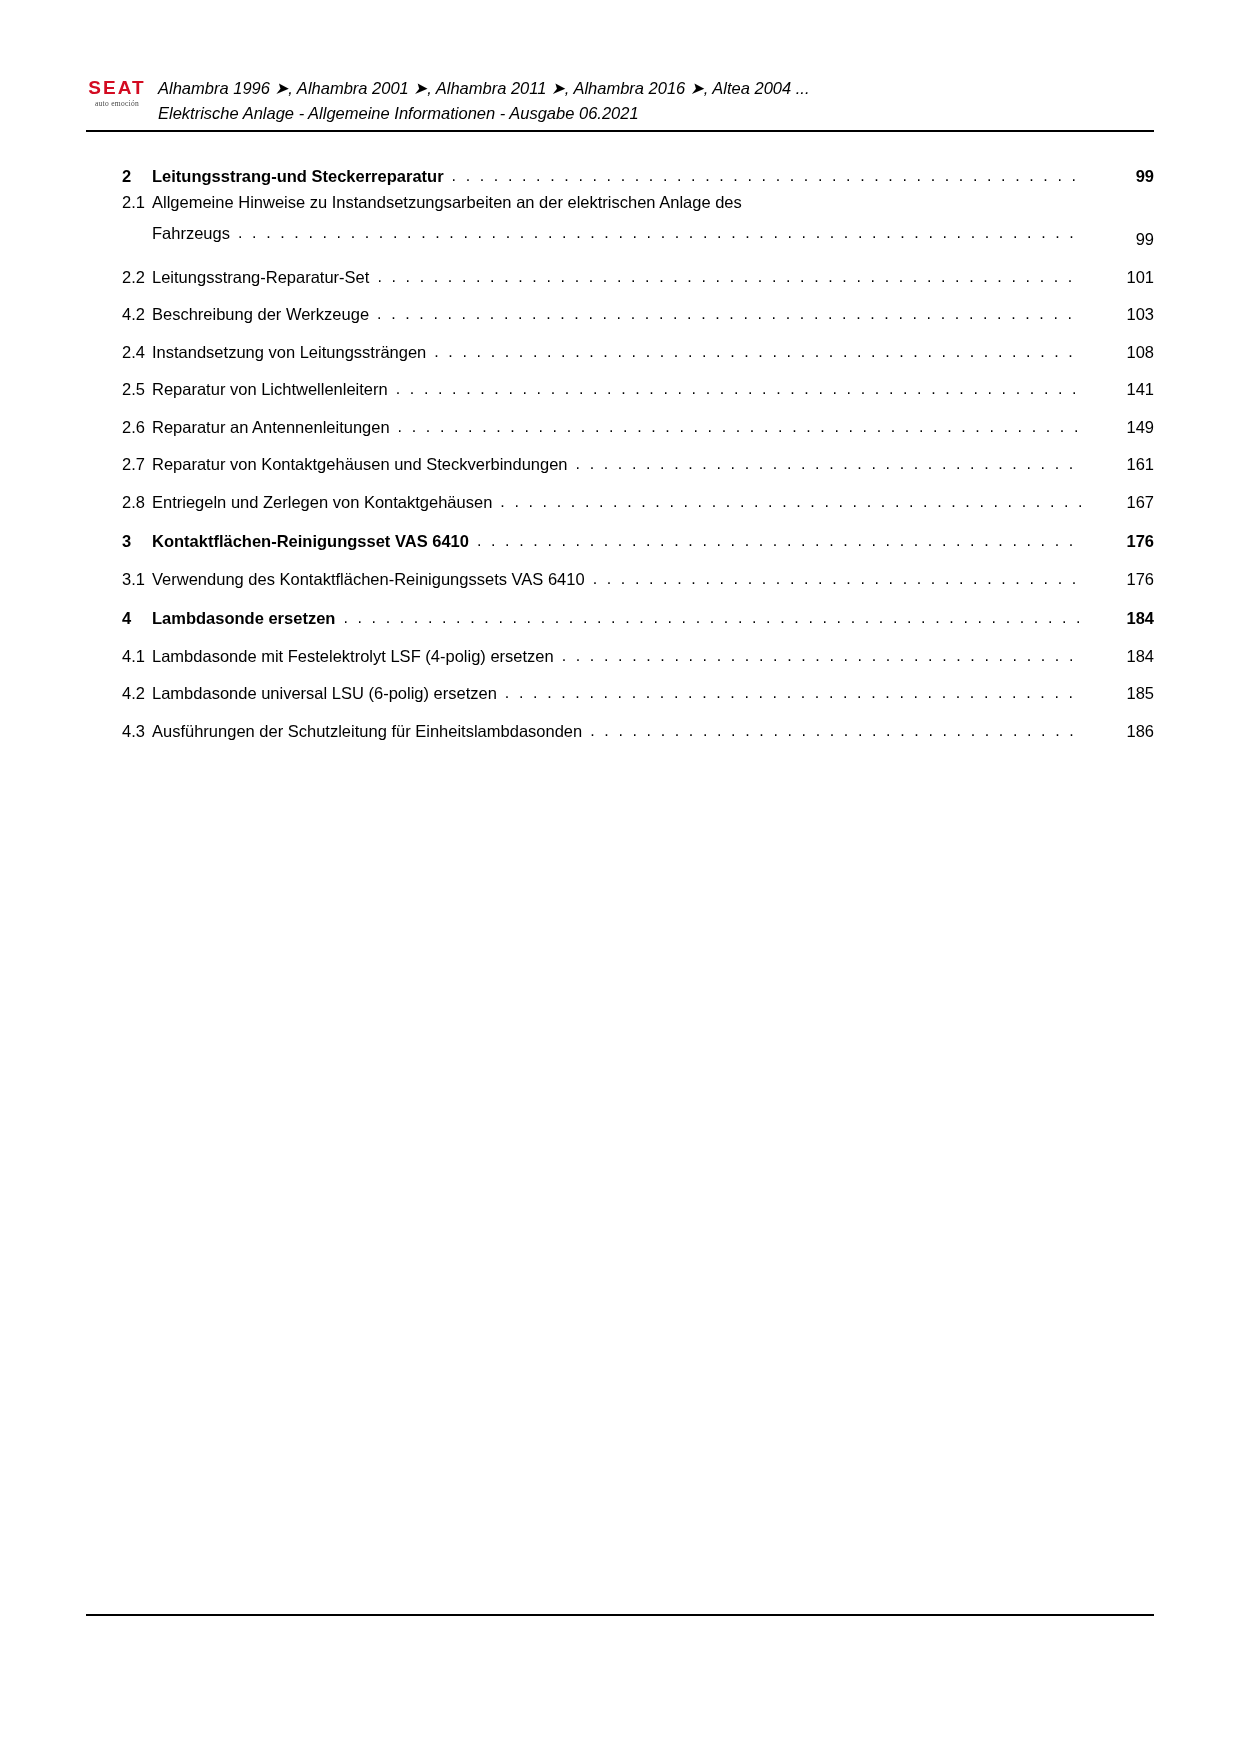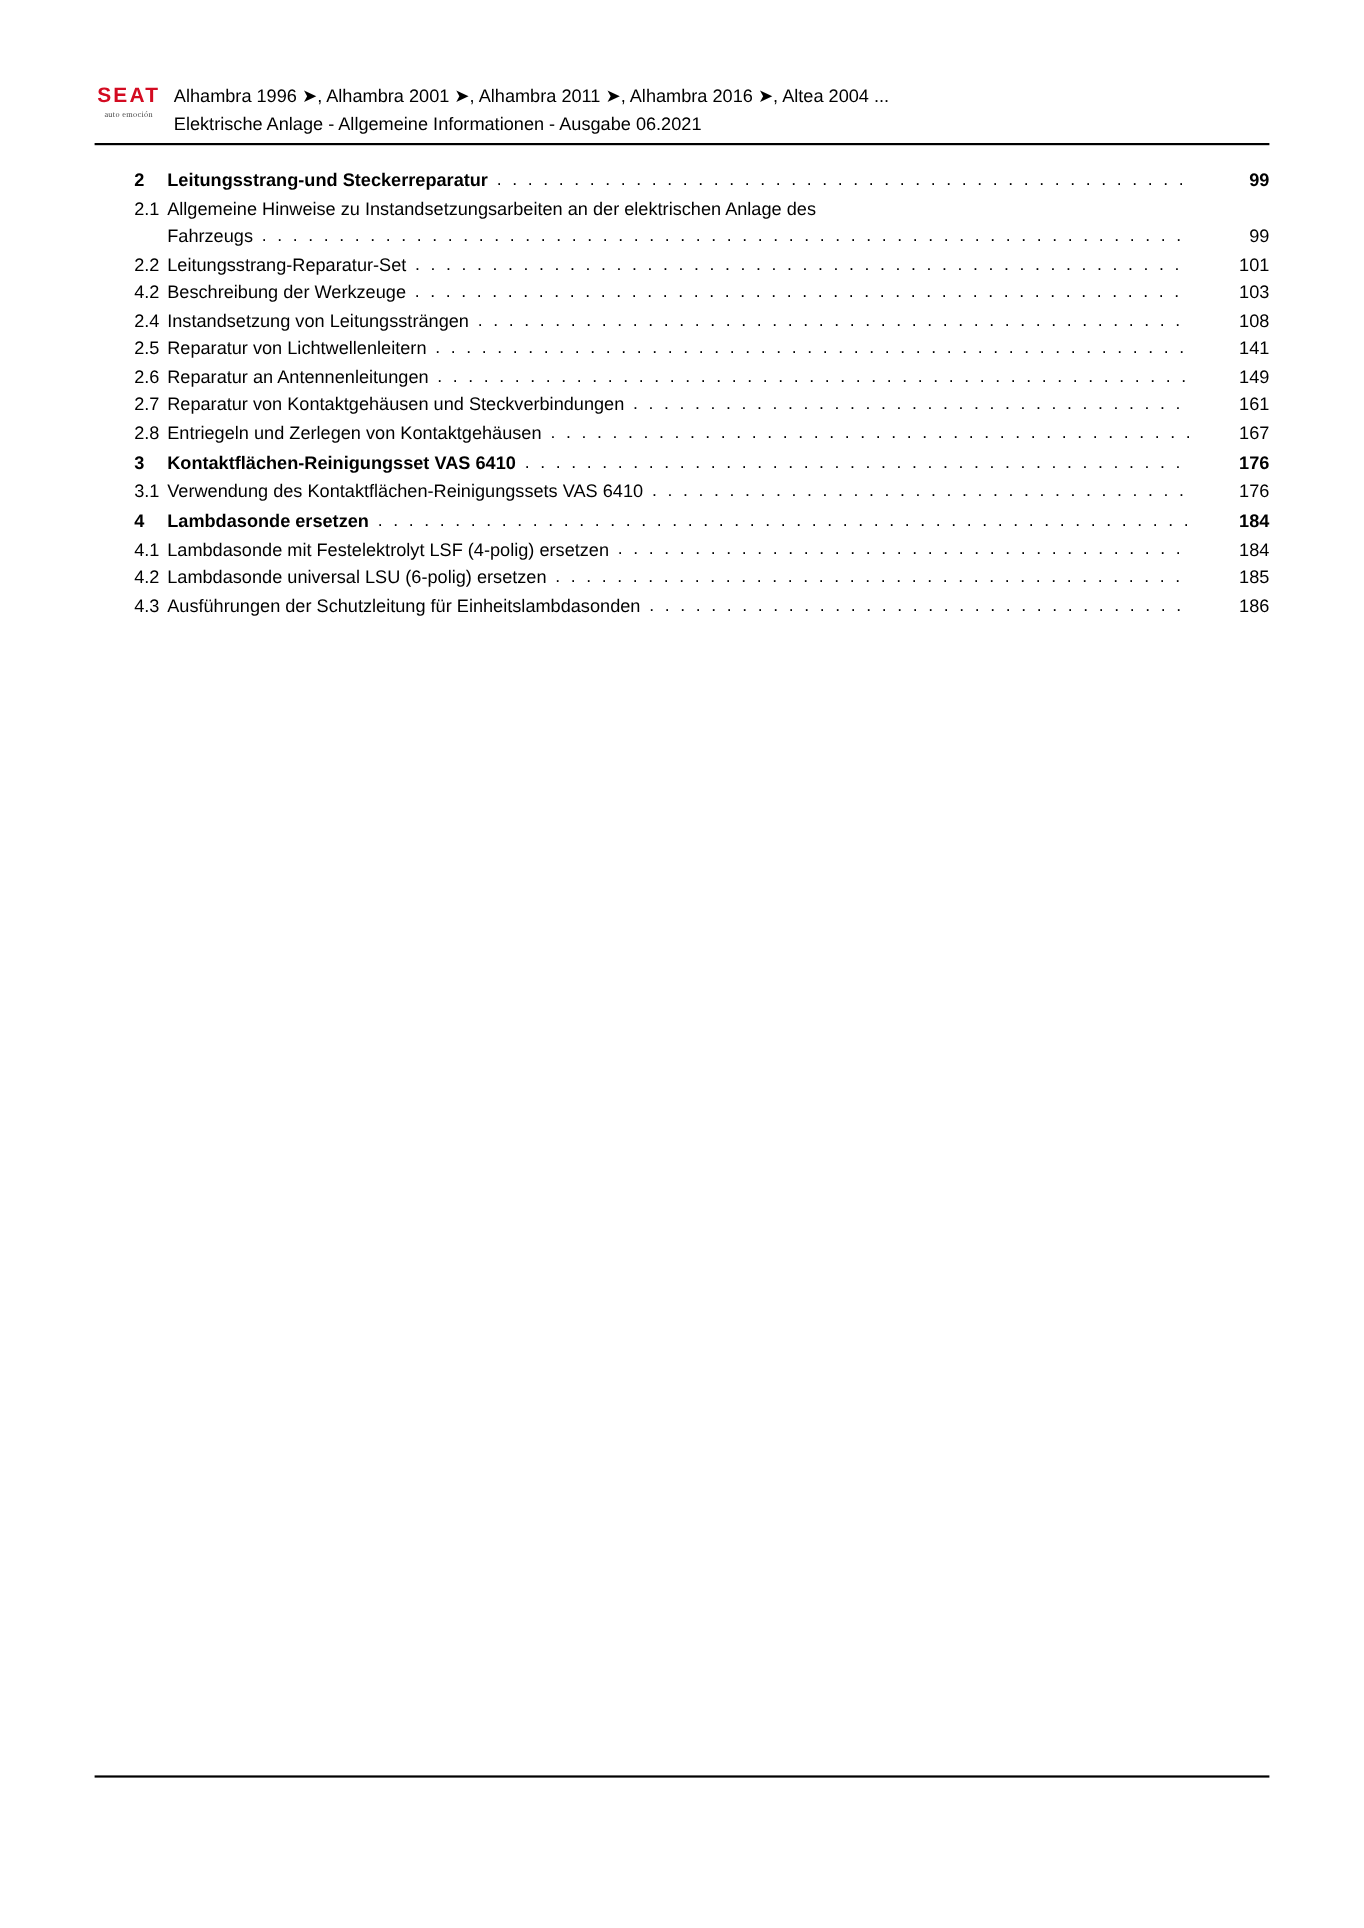--- a/index.html
+++ b/index.html
@@ -56,20 +56,21 @@
   }
   .header-text {
     margin-left: 10px;
     padding-top: 2px;
   }
   .header-line {
     font-size: 16.5px;
     line-height: 25px;
     color: #000;
     white-space: nowrap;
+    font-style: italic;
   }
   .header-rule {
     position: absolute;
     left: 86px;
     top: 130px;
     width: 1068px;
     height: 2px;
     background: #000;
   }
 
@@ -106,36 +107,37 @@
     letter-spacing: 2.6px;
     font-size: 16px;
     position: relative;
     top: -1px;
   }
   .page-no {
     flex: 0 0 64px;
     width: 64px;
     text-align: right;
     padding-left: 8px;
+    margin-top: 12px;
   }
   .bold .num,
   .bold .title-cell,
   .bold .page-no {
     font-weight: bold;
   }
   .row.wrap {
     display: block;
   }
   .wrap-line1 {
     display: flex;
     align-items: center;
   }
   .wrap-line2 {
     display: flex;
-    align-items: flex-start;
+    align-items: center;
   }
   .wrap-line2 .num { visibility: hidden; }
   .gap-before { margin-top: 2px; }
 
   
   .footer-rule {
     position: absolute;
     left: 86px;
     top: 1614px;
     width: 1068px;

